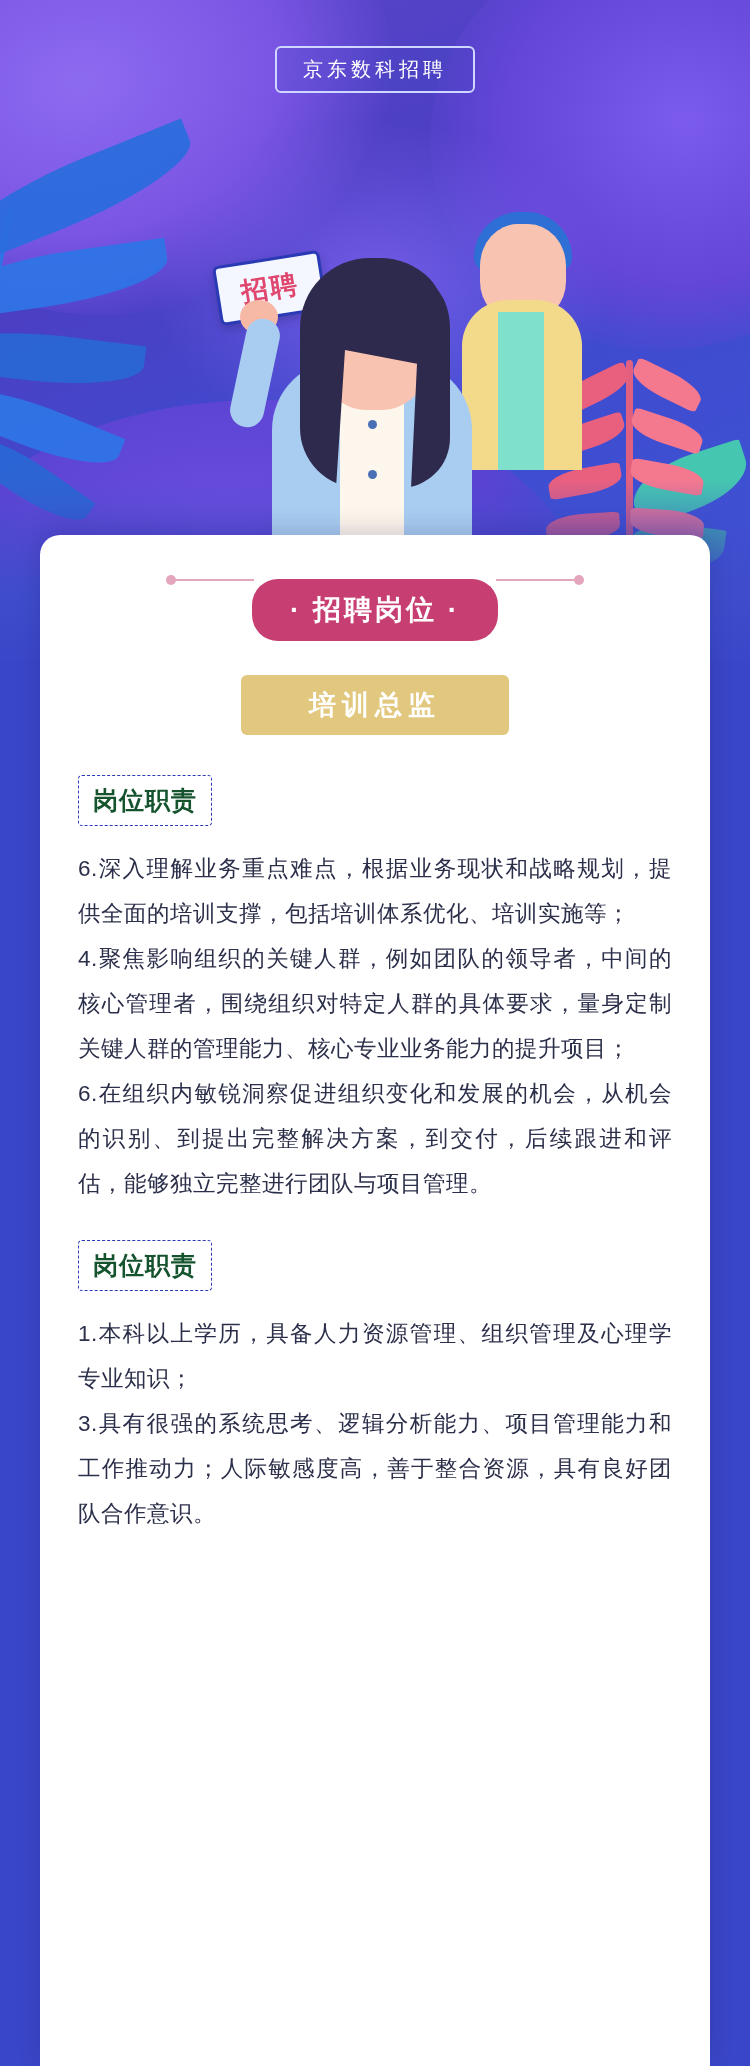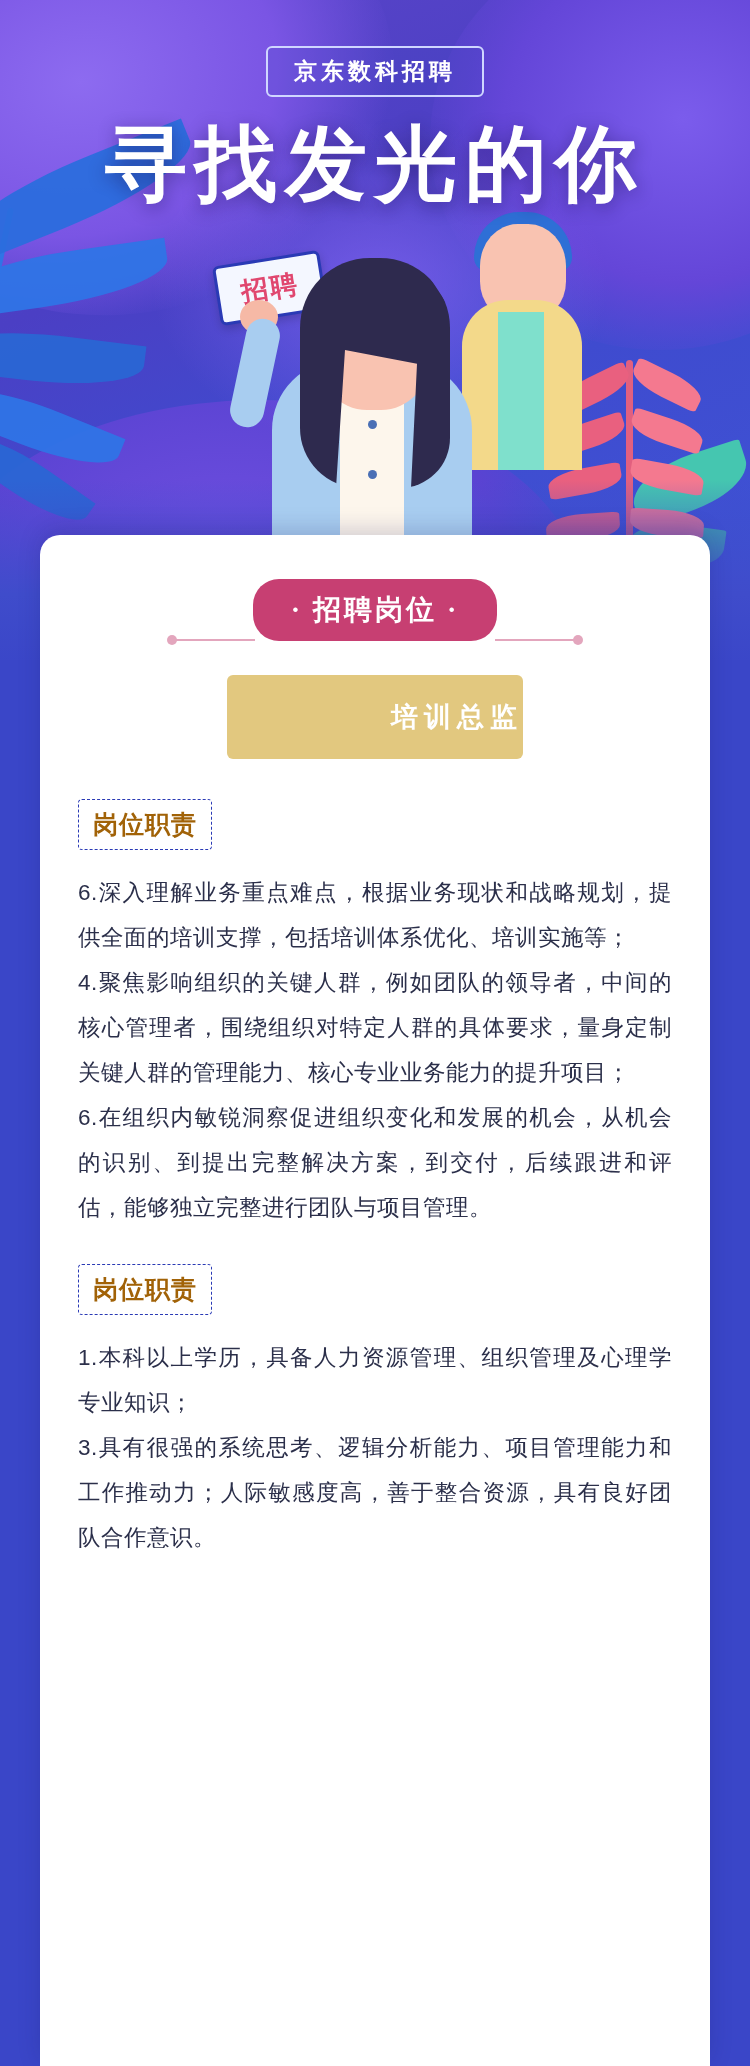--- a/index.html
+++ b/index.html
@@ -92,23 +92,23 @@
     position: absolute; right: 26px; bottom: 92px; width: 96px; height: 44px;
     background: #3fb8a5; border-radius: 60% 4% 60% 4%; transform: rotate(8deg);
   }
 
   .badge-top {
     position: absolute; left: 50%; top: 46px; transform: translateX(-50%);
     border: 2px solid #cfd6ff;
     border-radius: 6px;
     padding: 8px 26px;
     color: #ffffff;
-    font-size: 23px;
+    font-size: 20px;
     letter-spacing: 4px;
-    font-weight: bold;
+    font-weight: normal;
     background: rgba(60,70,190,.18);
     white-space: nowrap;
   }
   .hero-title {
     position: absolute; left: 50%; top: 110px; transform: translateX(-50%);
     color: #fff;
     font-size: 82px;
     font-weight: bold;
     letter-spacing: 8px;
     white-space: nowrap;
@@ -188,23 +188,22 @@
     left: 40px; top: 535px;
     width: 670px;
     min-height: 1531px;
     background: #ffffff;
     border-radius: 20px 20px 0 0;
     box-shadow: 0 -6px 22px rgba(20,20,90,.18);
     padding: 44px 38px 40px 38px;
   }
 
   .section-title-wrap {
-    display: flex; align-items: flex-end; justify-content: center; gap: 0px;
+    display: flex; align-items: flex-start; justify-content: center; gap: 0px;
     margin-bottom: 34px;
-    font-family: Liberation Serif, serif;
   }
   .pill {
     background: #c73f72;
     color: #fff;
     font-size: 28px;
     font-weight: bold;
     letter-spacing: 3px;
     padding: 12px 38px;
     border-radius: 26px;
     white-space: nowrap;
@@ -217,35 +216,35 @@
   .rule.right { margin-left: -2px; }
   .rule::after {
     content: ""; position: absolute; top: -4px; width: 10px; height: 10px;
     border-radius: 50%; background: #e3a6bd;
   }
   .rule.left::after { left: -2px; }
   .rule.right::after { right: -2px; }
 
   .job-tag {
     margin: 0 auto 40px auto;
-    width: 296px;
+    width: 268px;
     background: #e2c87f;
     color: #ffffff;
     font-size: 27px;
     font-weight: bold;
     letter-spacing: 6px;
-    text-align: right;
-    padding: 24px 0;
+    text-align: center;
+    padding: 12px 0;
     border-radius: 6px;
   }
 
   .dashed-label {
     display: inline-block;
     border: 1px dashed #2a3ab5;
-    color: #a16207;
+    color: #14532d;
     font-size: 25px;
     font-weight: bold;
     letter-spacing: 1px;
     padding: 8px 14px;
     border-radius: 4px;
     margin-bottom: 20px;
   }
   .block { margin-bottom: 34px; }
   .para {
     color: #2b2f4a;
@@ -303,21 +302,20 @@
   <div class="c1-hand"></div>
   <div class="c1-arm"></div>
   <div class="c1-body"></div>
   <div class="c1-shirt"></div>
   <div class="c1-btn" style="left:368px; top:420px;"></div>
   <div class="c1-btn" style="left:368px; top:470px;"></div>
   <div class="c1-head"></div>
   <div class="c1-hair"></div>
 
   <div class="badge-top">京东数科招聘</div>
-  <div class="hero-title">寻找发光的你</div>
 </div>
 
 <div class="card">
 
   <div class="section-title-wrap">
     <div class="rule left"></div>
     <div class="pill">· 招聘岗位 ·</div>
     <div class="rule right"></div>
   </div>
 

